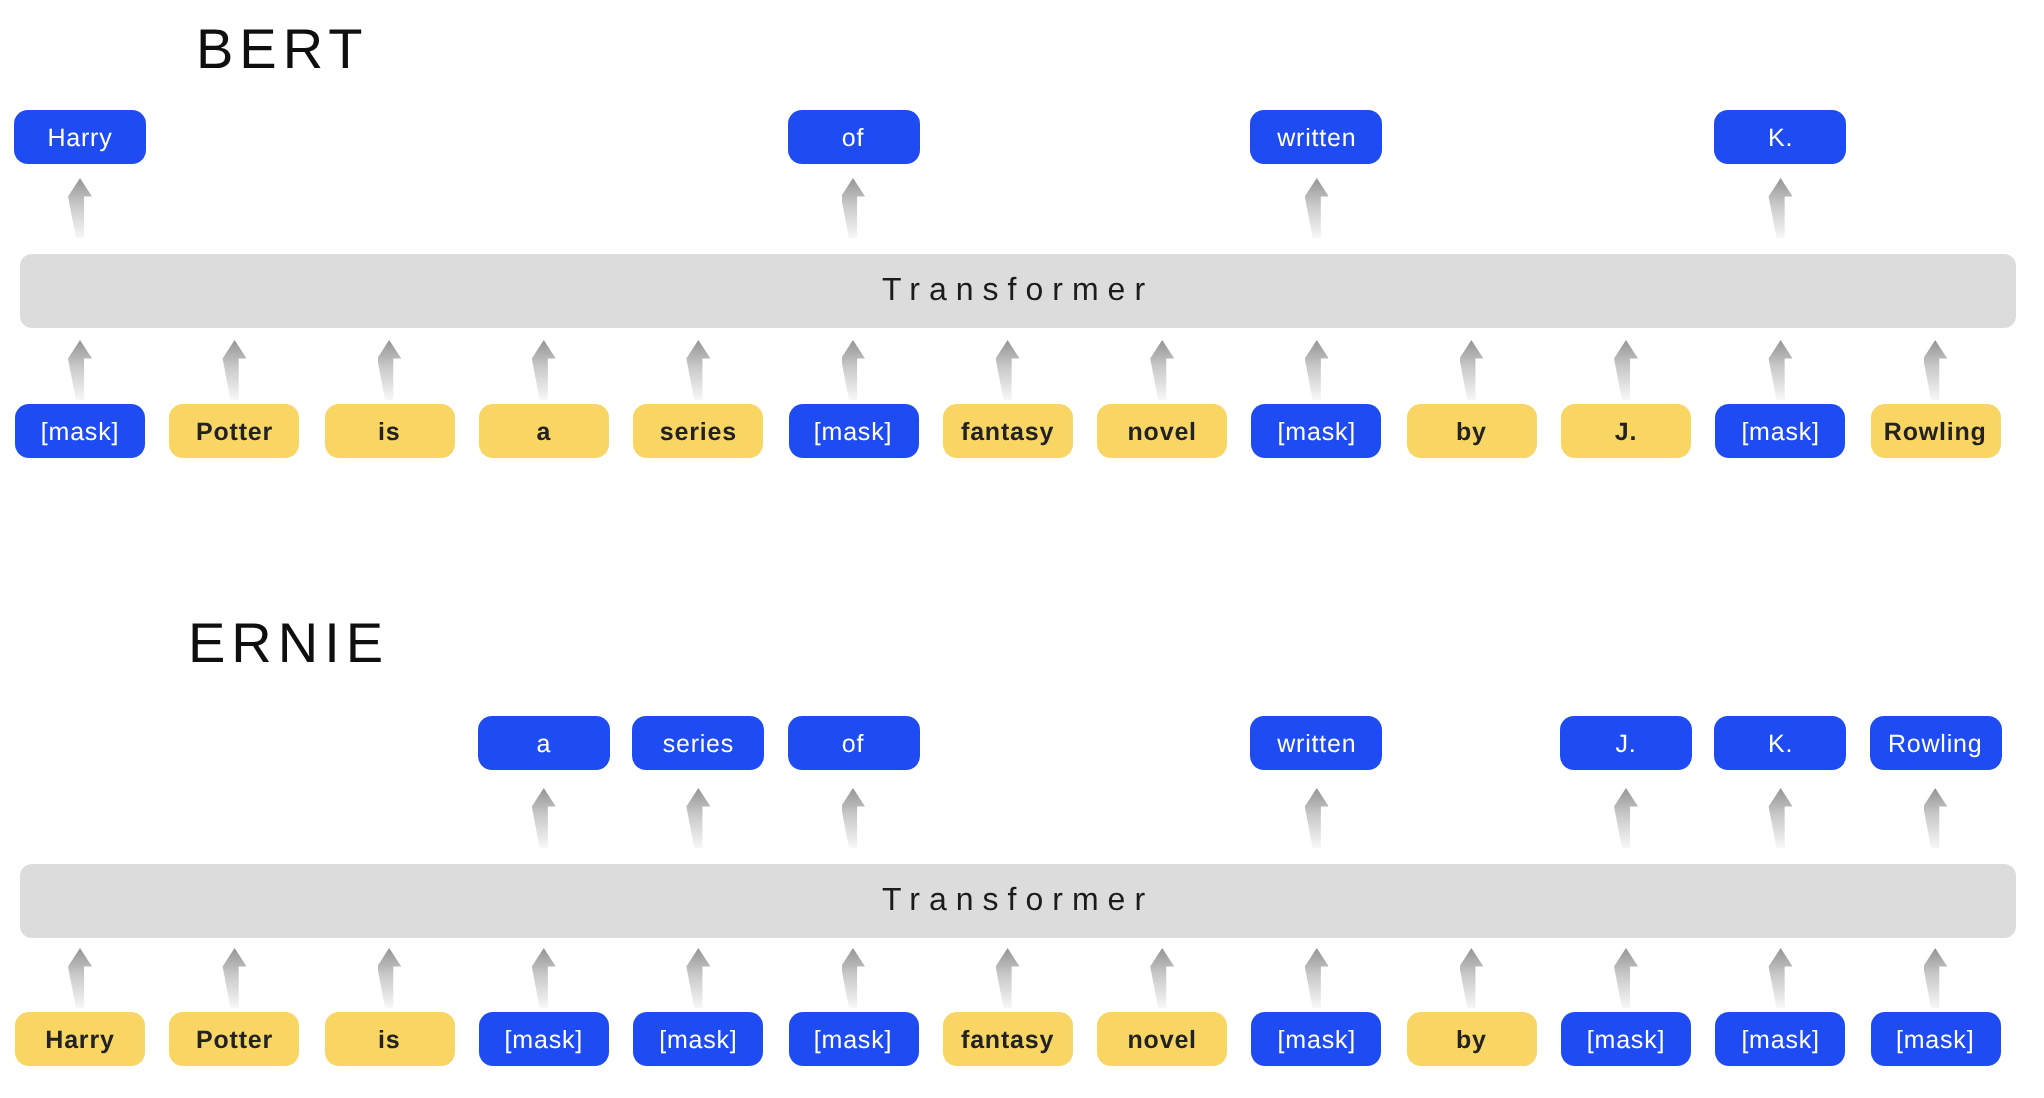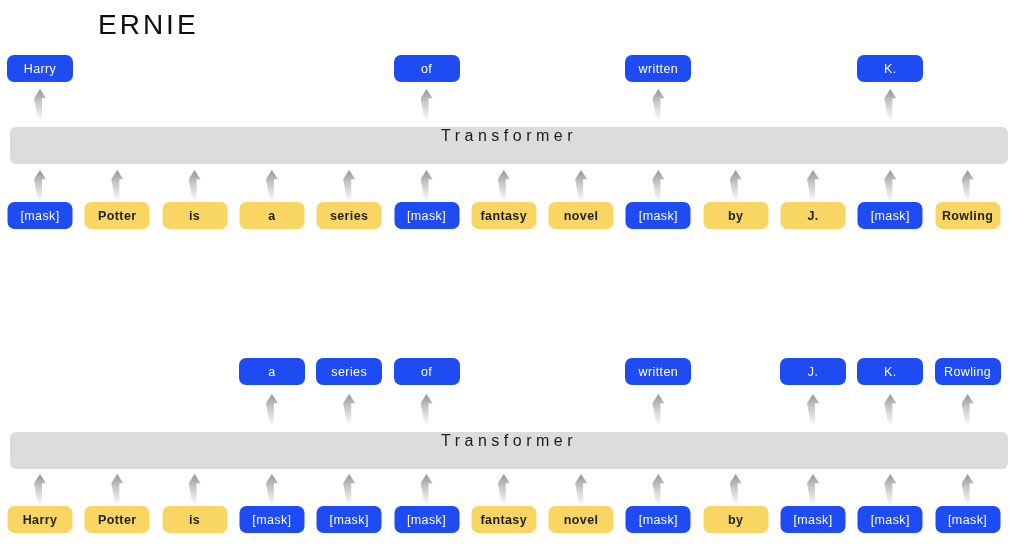--- a/index.html
+++ b/index.html
@@ -16,21 +16,21 @@
   .section-title {
     position:absolute; margin:0;
     font-size:28px; font-weight:400; letter-spacing:3px;
     color:#0f0f0f; white-space:nowrap;
   }
   .s0 .section-title { top:9px;  left:98px; }
   .s1 .section-title { top:306px; left:94px; }
   .bar {
     position:absolute; left:10px; width:998px; height:37px;
     background:var(--bar); border-radius:6px;
-    display:flex; align-items:flex-start; justify-content:center;
+    display:flex; align-items:center; justify-content:center;
   }
   .s0 .bar { top:127px; }
   .s1 .bar { top:432px; }
   .bar-label {
     font-size:16px; letter-spacing:4.5px; color:#1c1c1c; white-space:nowrap;
   }
   .token {
     position:absolute; width:65px; height:27px; border-radius:7px;
     display:flex; align-items:center; justify-content:center;
     font-size:12.5px; letter-spacing:0.4px; box-sizing:border-box;
@@ -45,21 +45,21 @@
     background:linear-gradient(to bottom, var(--arrow-top) 0%, #c9c9c9 45%, var(--arrow-bottom) 100%);
     clip-path:polygon(50% 0, 100% 31%, 67% 31%, 67% 100%, 33% 100%, 0 31%);
   }
 </style>
 </head>
 <body>
 
 <div class="stage" style="--blue: #1e4cf2; --yellow: #f9d564; --bar: #dcdcdc; --masked-text: #ffffff; --token-text: #222222; --arrow-top: #949494; --arrow-bottom: #f7f7f7;">
 
   <div class="section s0">
-    <h2 class="section-title">ERNIE</h2>
+    <h2 class="section-title">BERT</h2>
     <div class="bar">
       <span class="bar-label">Transformer</span>
     </div>
   <div class="token masked" style="left: 40px; top: 202px;">[mask]</div>
       <div class="arrow" style="left: 40px; top: 170px;"></div>
       <div class="token plain" style="left: 117.3px; top: 202px;">Potter</div>
       <div class="arrow" style="left: 117.3px; top: 170px;"></div>
       <div class="token plain" style="left: 194.6px; top: 202px;">is</div>
       <div class="arrow" style="left: 194.6px; top: 170px;"></div>
       <div class="token plain" style="left: 271.9px; top: 202px;">a</div>
@@ -86,20 +86,21 @@
       <div class="arrow" style="left: 40px; top: 89px;"></div>
       <div class="token output" style="left: 426.5px; top: 55px;">of</div>
       <div class="arrow" style="left: 426.5px; top: 89px;"></div>
       <div class="token output" style="left: 658.4px; top: 55px;">written</div>
       <div class="arrow" style="left: 658.4px; top: 89px;"></div>
       <div class="token output" style="left: 890.3px; top: 55px;">K.</div>
       <div class="arrow" style="left: 890.3px; top: 89px;"></div>
     </div>
 
   <div class="section s1">
+    <h2 class="section-title">ERNIE</h2>
     <div class="bar">
       <span class="bar-label">Transformer</span>
     </div>
   <div class="token plain" style="left: 40px; top: 506px;">Harry</div>
       <div class="arrow" style="left: 40px; top: 474px;"></div>
       <div class="token plain" style="left: 117.3px; top: 506px;">Potter</div>
       <div class="arrow" style="left: 117.3px; top: 474px;"></div>
       <div class="token plain" style="left: 194.6px; top: 506px;">is</div>
       <div class="arrow" style="left: 194.6px; top: 474px;"></div>
       <div class="token masked" style="left: 271.9px; top: 506px;">[mask]</div>

